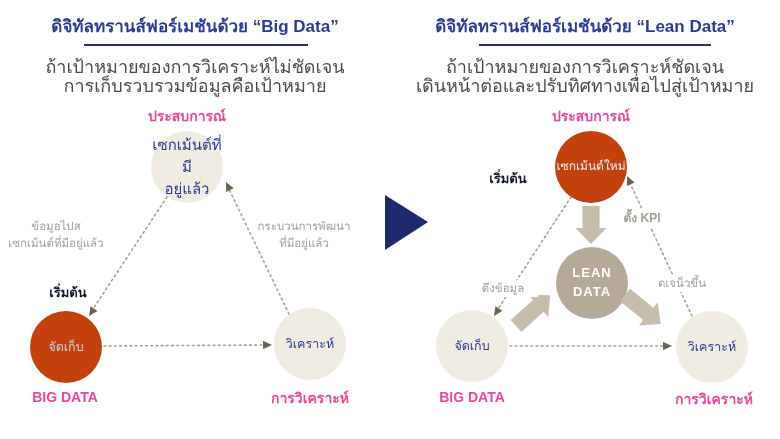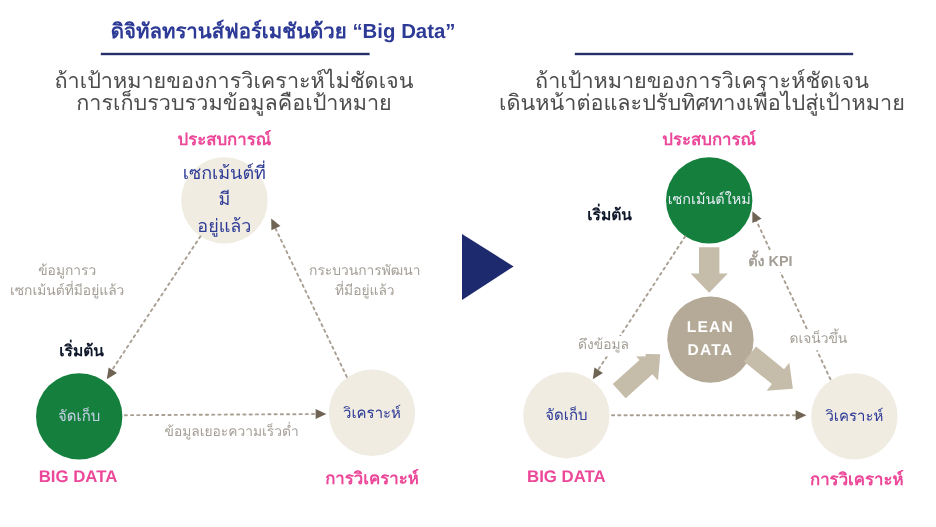--- a/index.html
+++ b/index.html
@@ -7,31 +7,31 @@
     position:relative;width:780px;height:439px;background:#ffffff;overflow:hidden;
     font-family:"Liberation Sans","DejaVu Sans",sans-serif;color:#1b1b1b;
   }
   
   .circle{position:absolute;border-radius:50%;display:flex;flex-direction:column;
           align-items:center;justify-content:center;text-align:center;z-index:1;line-height:1.45;}
   .connectors{position:absolute;left:0;top:0;z-index:2;}
   .lbl{position:absolute;text-align:center;z-index:3;line-height:1.5;}
   
   .title{position:absolute;top:12px;width:390px;text-align:center;font-size:17px;
-         font-weight:bold;color:#2e3b96;z-index:3;margin-left:41px;}
+         font-weight:bold;color:#2e3b96;z-index:3;}
   .title-rule{position:absolute;height:2px;background:#27306b;z-index:3;}
   .subtitle{position:absolute;width:390px;text-align:center;font-size:18px;color:#4c4c4c;z-index:3;}
   
   .caption-bold{font-size:14px;font-weight:bold;color:#ec4899;}
   .gray{font-size:11.5px;color:#a49e96;}
   .start{font-size:13px;font-weight:bold;color:#0f172a;}
   .whitebg{background:#ffffff;padding:0 2px;}
   
   .beige{background:#f0ece2;color:#2e3b96;}
-  .navy{background:#15803d;}
+  .navy{background:#c2410c;}
   .taupe{background:#b4aa97;color:#ffffff;font-weight:bold;letter-spacing:1px;font-size:13px;}
   
   .mid-arrow{position:absolute;left:385px;top:195px;width:0;height:0;z-index:1;
     border-top:27px solid transparent;border-bottom:28px solid transparent;border-left:43px solid #1d2a6e;}
 </style>
 </head>
 <body>
 
 <div class="canvas">
 
@@ -67,43 +67,43 @@
   <div class="subtitle" style="left:0;top:71px;">การเก็บรวบรวมข้อมูลคือเป้าหมาย</div>
 
   <div class="lbl caption-bold" style="left:117px;top:106px;width:140px;">ประสบการณ์</div>
 
   <div class="circle beige" style="left:151px;top:131px;width:72px;height:72px;font-size:15px;">
     <span>เซกเม้นต์ที่มี</span>
     <span>อยู่แล้ว</span>
   </div>
 
   <div class="lbl gray" style="left:0;top:218px;width:112px;">
-    <span style="display:block;">ข้อมูการว</span>
+    <span style="display:block;">ข้อมูอไปส</span>
     <span style="display:block;">เซกเม้นต์ที่มีอยู่แล้ว</span>
   </div>
 
   <div class="lbl gray" style="left:243px;top:218px;width:122px;">
     <span style="display:block;">กระบวนการพัฒนา</span>
     <span style="display:block;">ที่มีอยู่แล้ว</span>
   </div>
 
   <div class="lbl start" style="left:36px;top:283px;width:64px;">เริ่มต้น</div>
 
   <div class="circle navy" style="left:30px;top:311px;width:72px;height:72px;font-size:12.5px;color:#c7cfe8;">
     <span>จัดเก็บ</span>
   </div>
   <div class="lbl caption-bold" style="left:10px;top:387px;width:110px;">BIG DATA</div>
 
   <div class="circle beige" style="left:274px;top:308px;width:72px;height:72px;font-size:12.5px;">
     <span>วิเคราะห์</span>
   </div>
   <div class="lbl caption-bold" style="left:248px;top:388px;width:124px;">การวิเคราะห์</div>
 
-  <div class="lbl gray" style="left:126px;top:352px;width:134px;">ข้อมูลเยอะความเร็วต่ำ</div>
 
+  <div class="title" style="left:390px;">ดิจิทัลทรานส์ฟอร์เมชันด้วย “Lean Data”</div>
   <div class="title-rule" style="left:479px;top:44px;width:232px;"></div>
   <div class="subtitle" style="left:390px;top:52px;">ถ้าเป้าหมายของการวิเคราะห์ชัดเจน</div>
   <div class="subtitle" style="left:390px;top:71px;">เดินหน้าต่อและปรับทิศทางเพื่อไปสู่เป้าหมาย</div>
 
   <div class="lbl caption-bold" style="left:521px;top:106px;width:140px;">ประสบการณ์</div>
 
   <div class="lbl start" style="left:476px;top:169px;width:64px;">เริ่มต้น</div>
 
   <div class="circle navy" style="left:555px;top:131px;width:72px;height:72px;font-size:12px;color:#e9edf8;">
     <span>เซกเม้นต์ใหม่</span>

